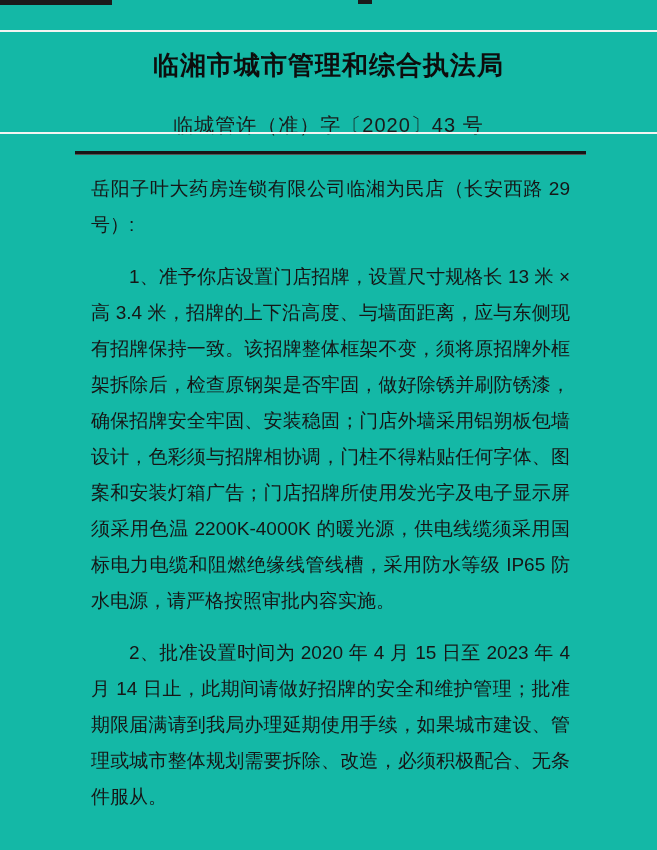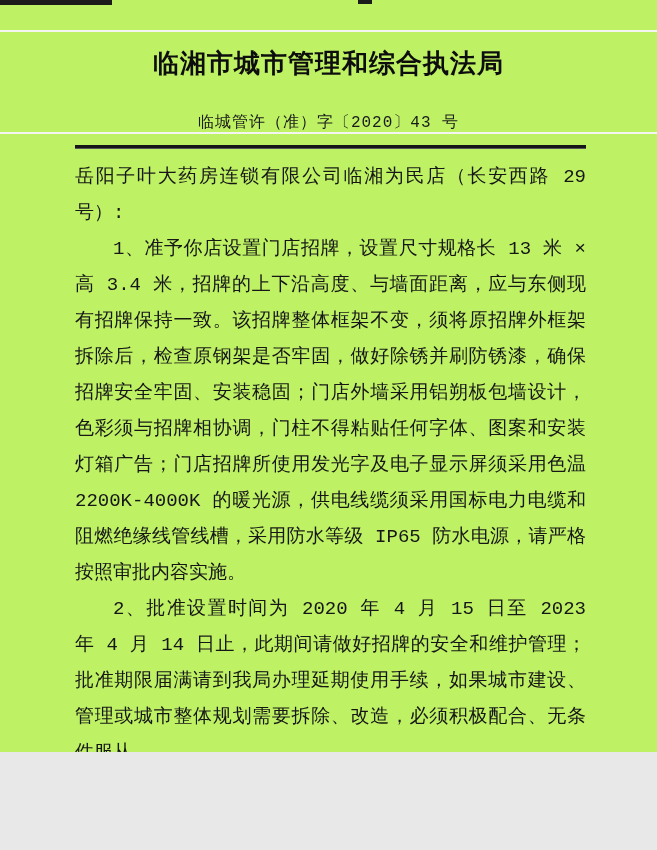--- a/index.html
+++ b/index.html
@@ -3,25 +3,25 @@
 <meta charset="utf-8">
 <style>
   html, body {
     margin: 0;
     padding: 0;
     background: #e8e8e8;
   }
   .page {
     position: relative;
     width: 657px;
-    height: 752px;
+    height: 850px;
     margin: 0 auto;
-    background: #bef264;
+    background: #14b8a6;
     overflow: hidden;
-    font-family: Liberation Mono, monospace;
+    font-family: Liberation Sans, sans-serif;
     color: #141414;
   }
   
   .artifact {
     position: absolute;
     background: #1b1b1b;
   }
   .artifact.bar   { left: 0;    top: 0; width: 112px; height: 5px; }
   .artifact.dash  { left: 358px; top: 0; width: 14px; height: 4px; }
   .scan-streak {
@@ -40,40 +40,40 @@
   }
   .doc-title {
     font-size: 26px;
     font-weight: bold;
     line-height: 39px;
     letter-spacing: 1px;
     color: #0d0d0d;
   }
   .doc-number {
     margin-top: 27px;
-    font-size: 16px;
+    font-size: 20px;
     letter-spacing: 1px;
     color: #1a1a1a;
   }
   .rule {
     margin: 12px 0 0 75px;
     width: 511px;
     height: 3px;
     background: #161616;
     border-bottom: 1px solid #555;
   }
   .doc-body {
     margin: 10px 71px 0 75px;
     font-size: 19px;
     line-height: 36px;
     text-align: justify;
     color: #161616;
   }
   .doc-body p {
-    margin: 0;
+    margin: 16px;
     padding: 0;
   }
   .doc-body p.indent {
     text-indent: 2em;
   }
 </style>
 </head>
 <body>
 
 <div class="page">

